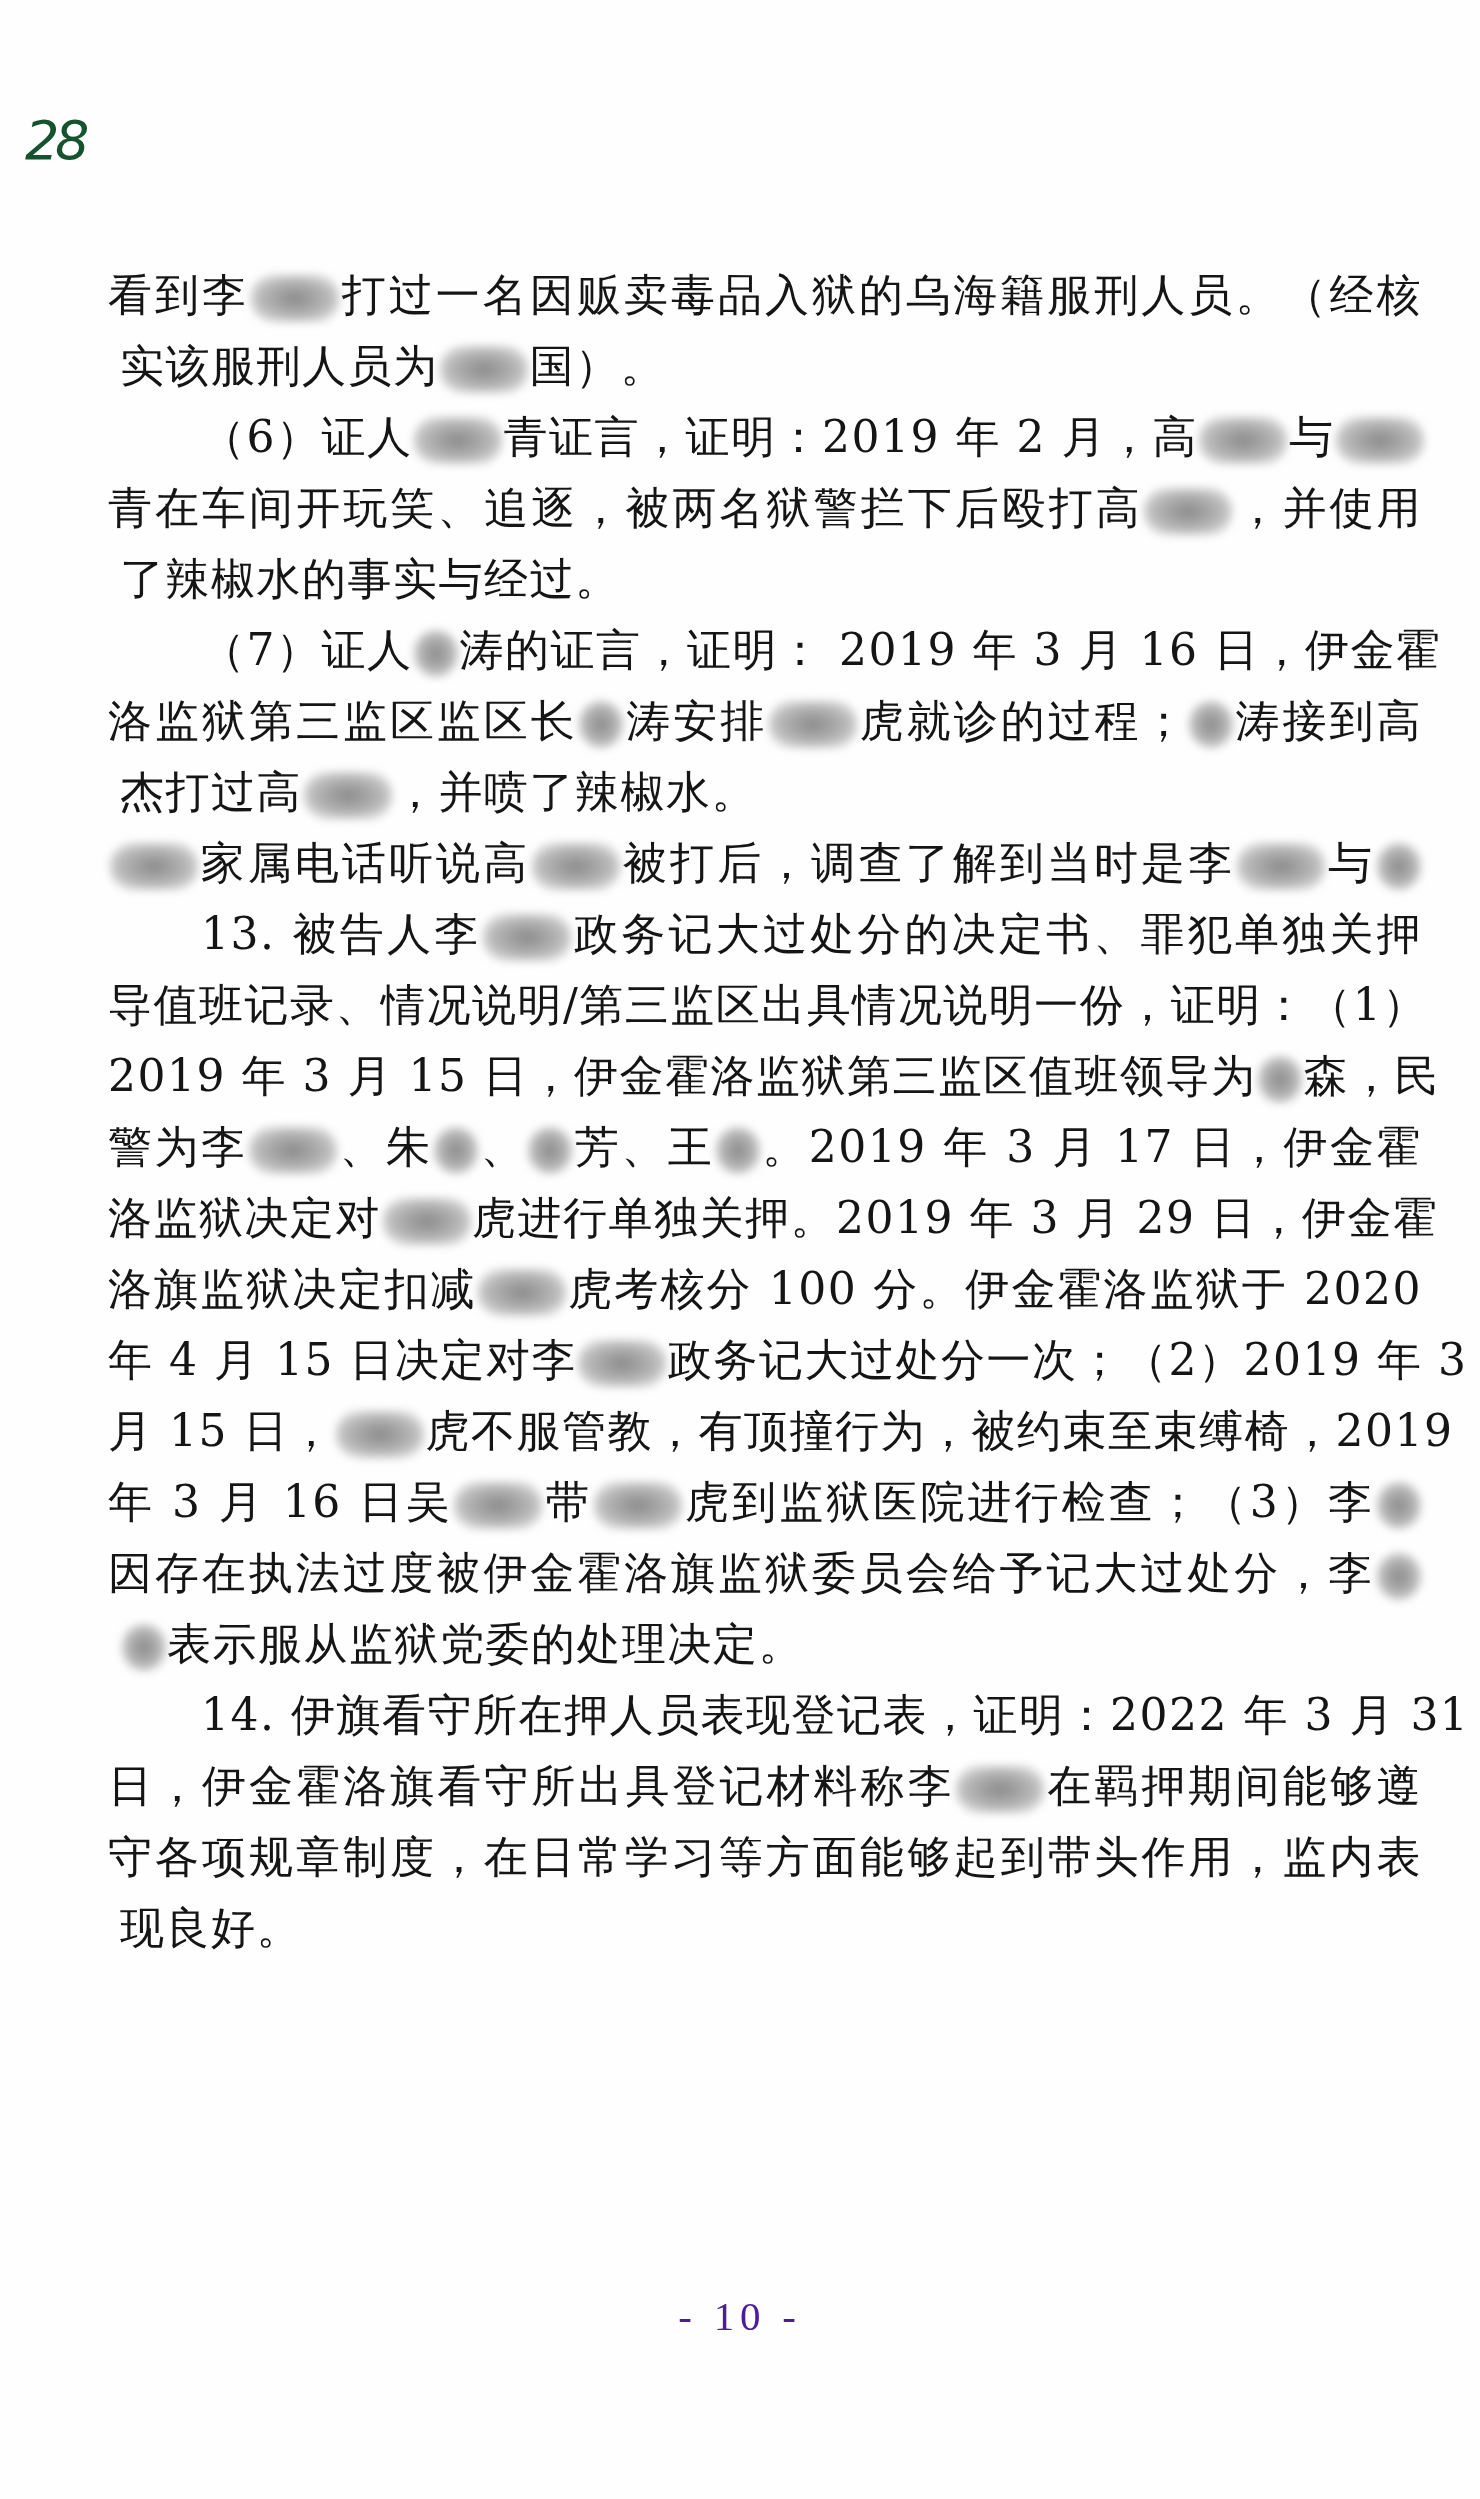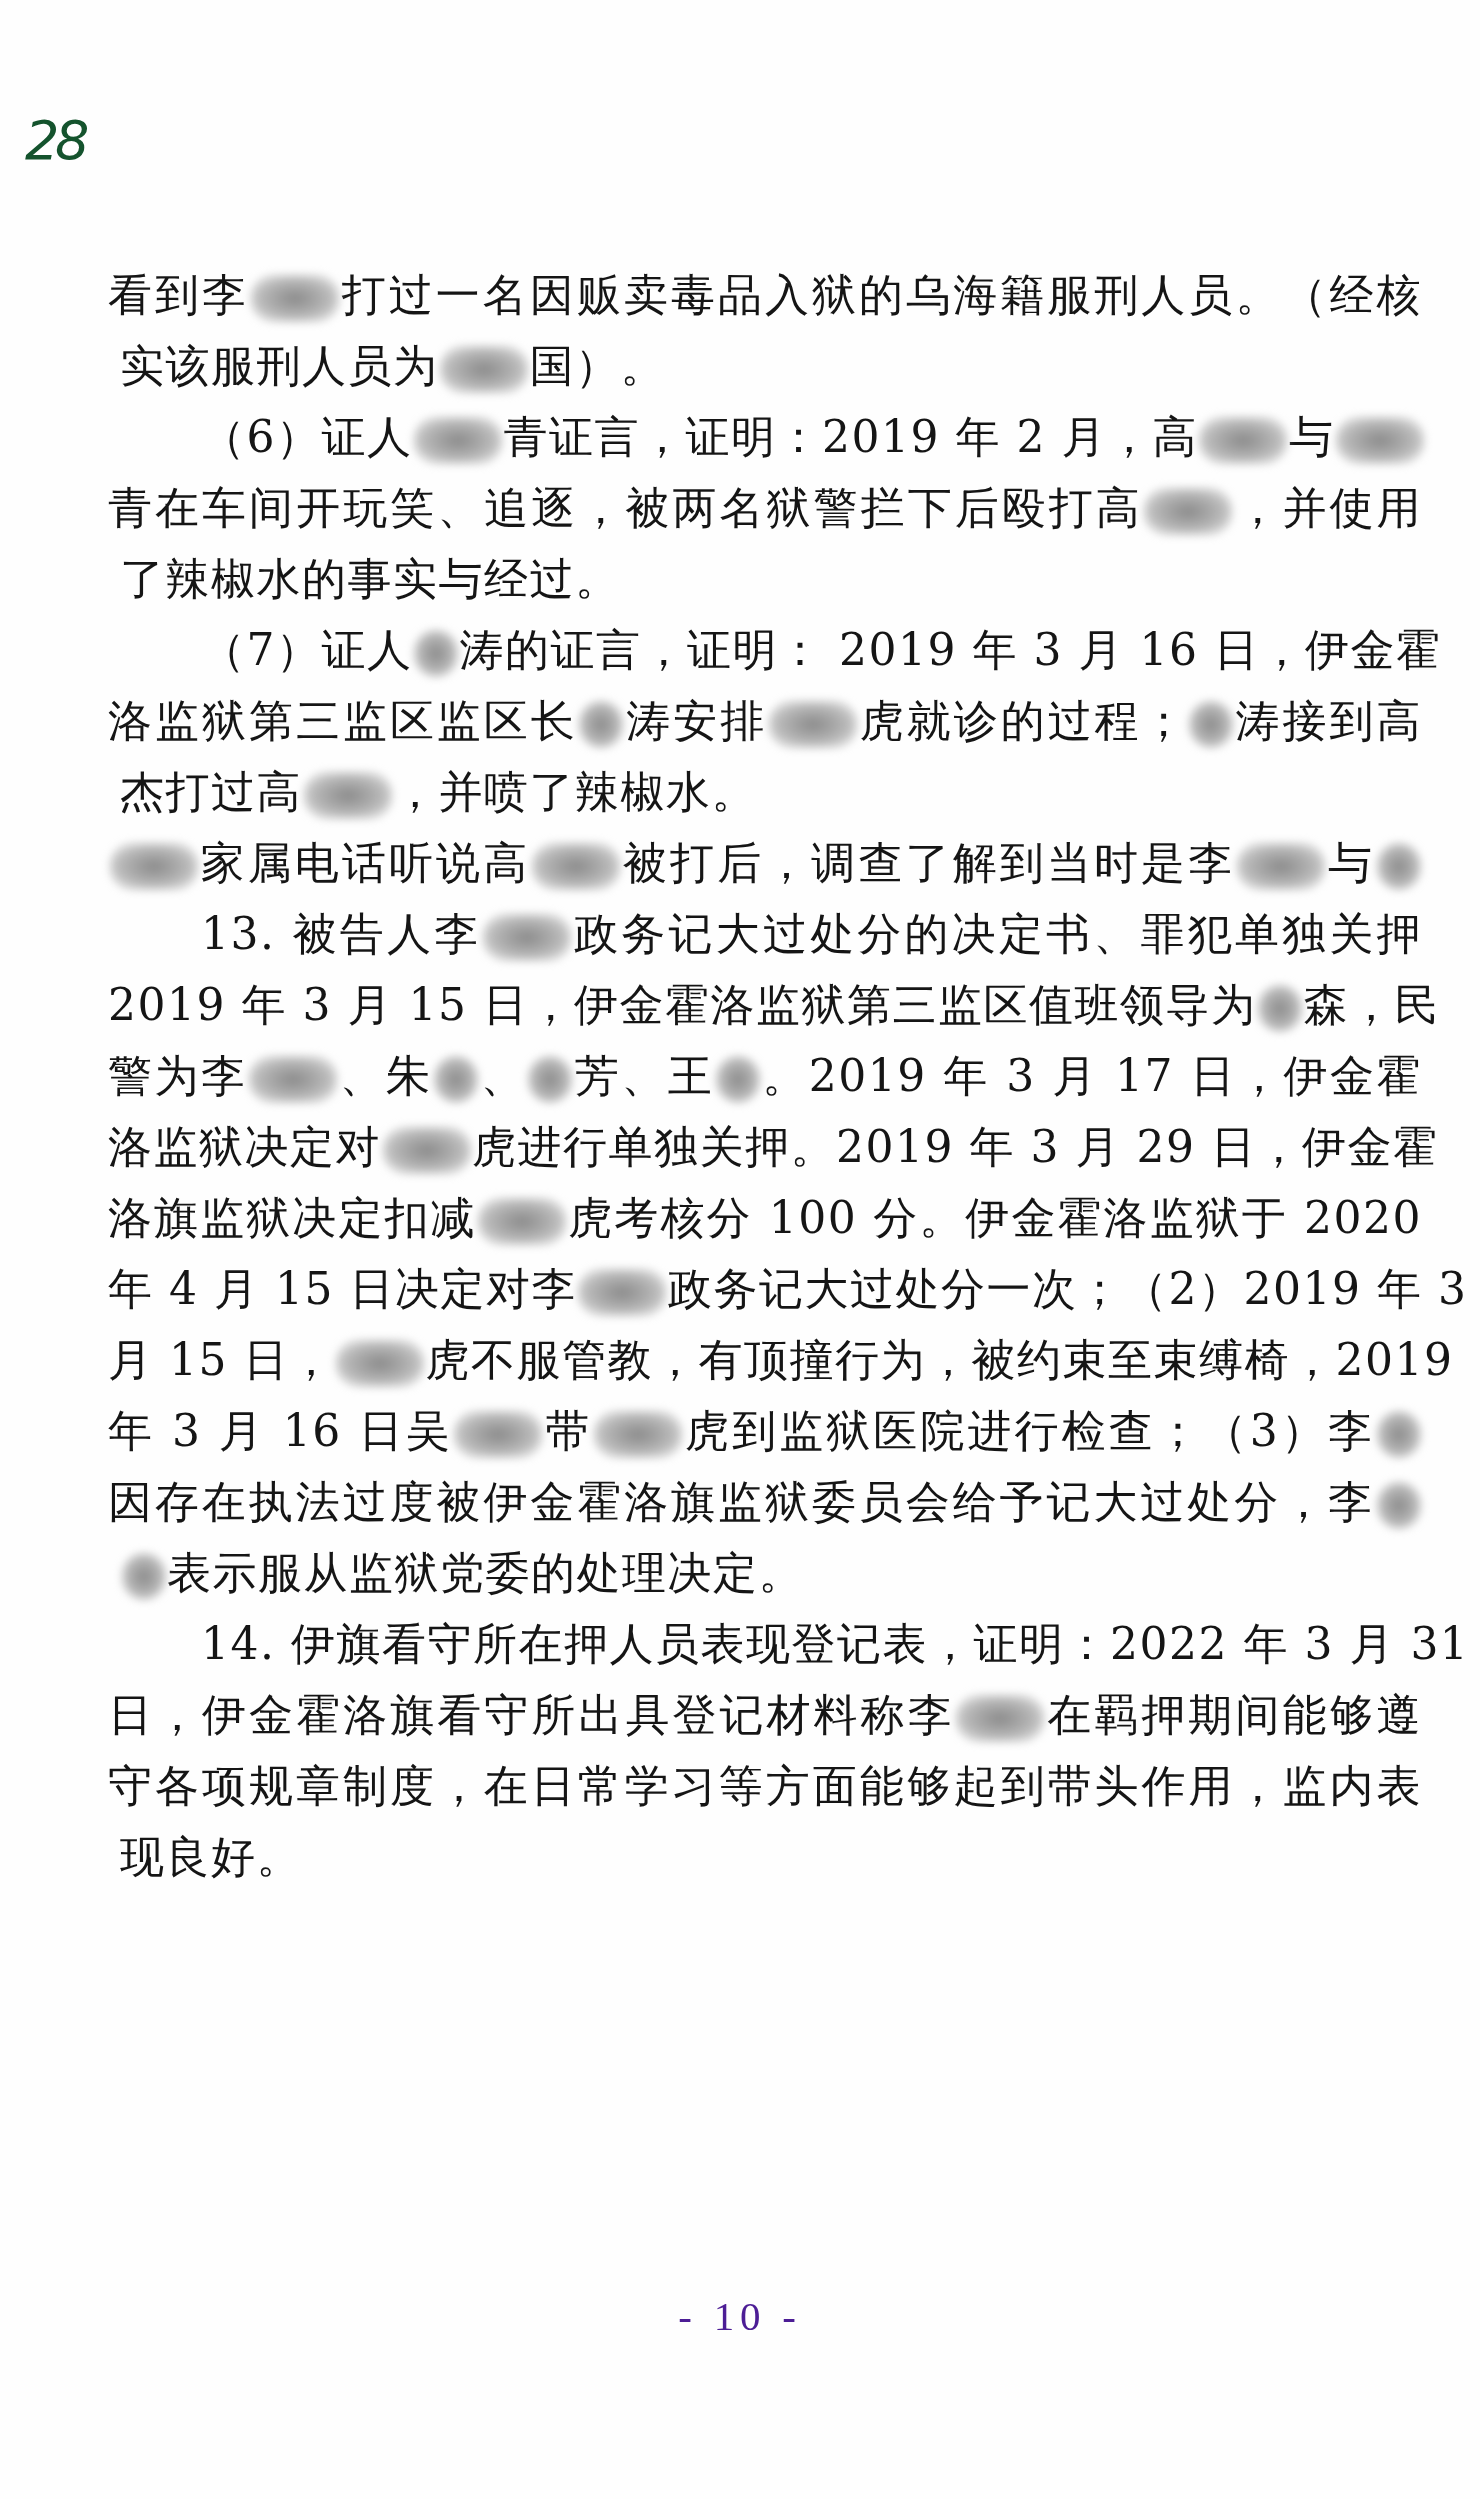--- a/index.html
+++ b/index.html
@@ -29,20 +29,21 @@
       <div class="line"><span>看到李</span><span class="redact r2"></span><span>打过一名因贩卖毒品入狱的乌海籍服刑人员。（经核</span></div>
       <div class="line last"><span>实该服刑人员为</span><span class="redact r2"></span><span>国）。</span></div>
       <div class="line indent"><span>（6）证人</span><span class="redact r2"></span><span>青证言，证明：2019 年 2 月，高</span><span class="redact r2"></span><span>与</span><span class="redact r2"></span></div>
       <div class="line"><span>青在车间开玩笑、追逐，被两名狱警拦下后殴打高</span><span class="redact r2"></span><span>，并使用</span></div>
       <div class="line last"><span>了辣椒水的事实与经过。</span></div>
       <div class="line indent"><span>（7）证人</span><span class="redact r1"></span><span>涛的证言，证明： 2019 年 3 月 16 日，伊金霍</span></div>
       <div class="line"><span>洛监狱第三监区监区长</span><span class="redact r1"></span><span>涛安排</span><span class="redact r2"></span><span>虎就诊的过程；</span><span class="redact r1"></span><span>涛接到高</span></div>
       <div class="line last"><span>杰打过高</span><span class="redact r2"></span><span>，并喷了辣椒水。</span></div>
       <div class="line"><span class="redact r2"></span><span>家属电话听说高</span><span class="redact r2"></span><span>被打后，调查了解到当时是李</span><span class="redact r2"></span><span>与</span><span class="redact r1"></span></div>
       <div class="line indent"><span>13. 被告人李</span><span class="redact r2"></span><span>政务记大过处分的决定书、罪犯单独关押</span></div>
+      <div class="line"><span>导值班记录、情况说明/第三监区出具情况说明一份，证明：（1）</span></div>
       <div class="line"><span>2019 年 3 月 15 日，伊金霍洛监狱第三监区值班领导为</span><span class="redact r1"></span><span>森，民</span></div>
       <div class="line"><span>警为李</span><span class="redact r2"></span><span>、朱</span><span class="redact r1"></span><span>、</span><span class="redact r1"></span><span>芳、王</span><span class="redact r1"></span><span>。2019 年 3 月 17 日，伊金霍</span></div>
       <div class="line"><span>洛监狱决定对</span><span class="redact r2"></span><span>虎进行单独关押。2019 年 3 月 29 日，伊金霍</span></div>
       <div class="line"><span>洛旗监狱决定扣减</span><span class="redact r2"></span><span>虎考核分 100 分。伊金霍洛监狱于 2020</span></div>
       <div class="line"><span>年 4 月 15 日决定对李</span><span class="redact r2"></span><span>政务记大过处分一次；（2）2019 年 3</span></div>
       <div class="line"><span>月 15 日，</span><span class="redact r2"></span><span>虎不服管教，有顶撞行为，被约束至束缚椅，2019</span></div>
       <div class="line"><span>年 3 月 16 日吴</span><span class="redact r2"></span><span>带</span><span class="redact r2"></span><span>虎到监狱医院进行检查；（3）李</span><span class="redact r1"></span></div>
       <div class="line"><span>因存在执法过度被伊金霍洛旗监狱委员会给予记大过处分，李</span><span class="redact r1"></span></div>
       <div class="line last"><span class="redact r1"></span><span>表示服从监狱党委的处理决定。</span></div>
       <div class="line indent"><span>14. 伊旗看守所在押人员表现登记表，证明：2022 年 3 月 31</span></div>

